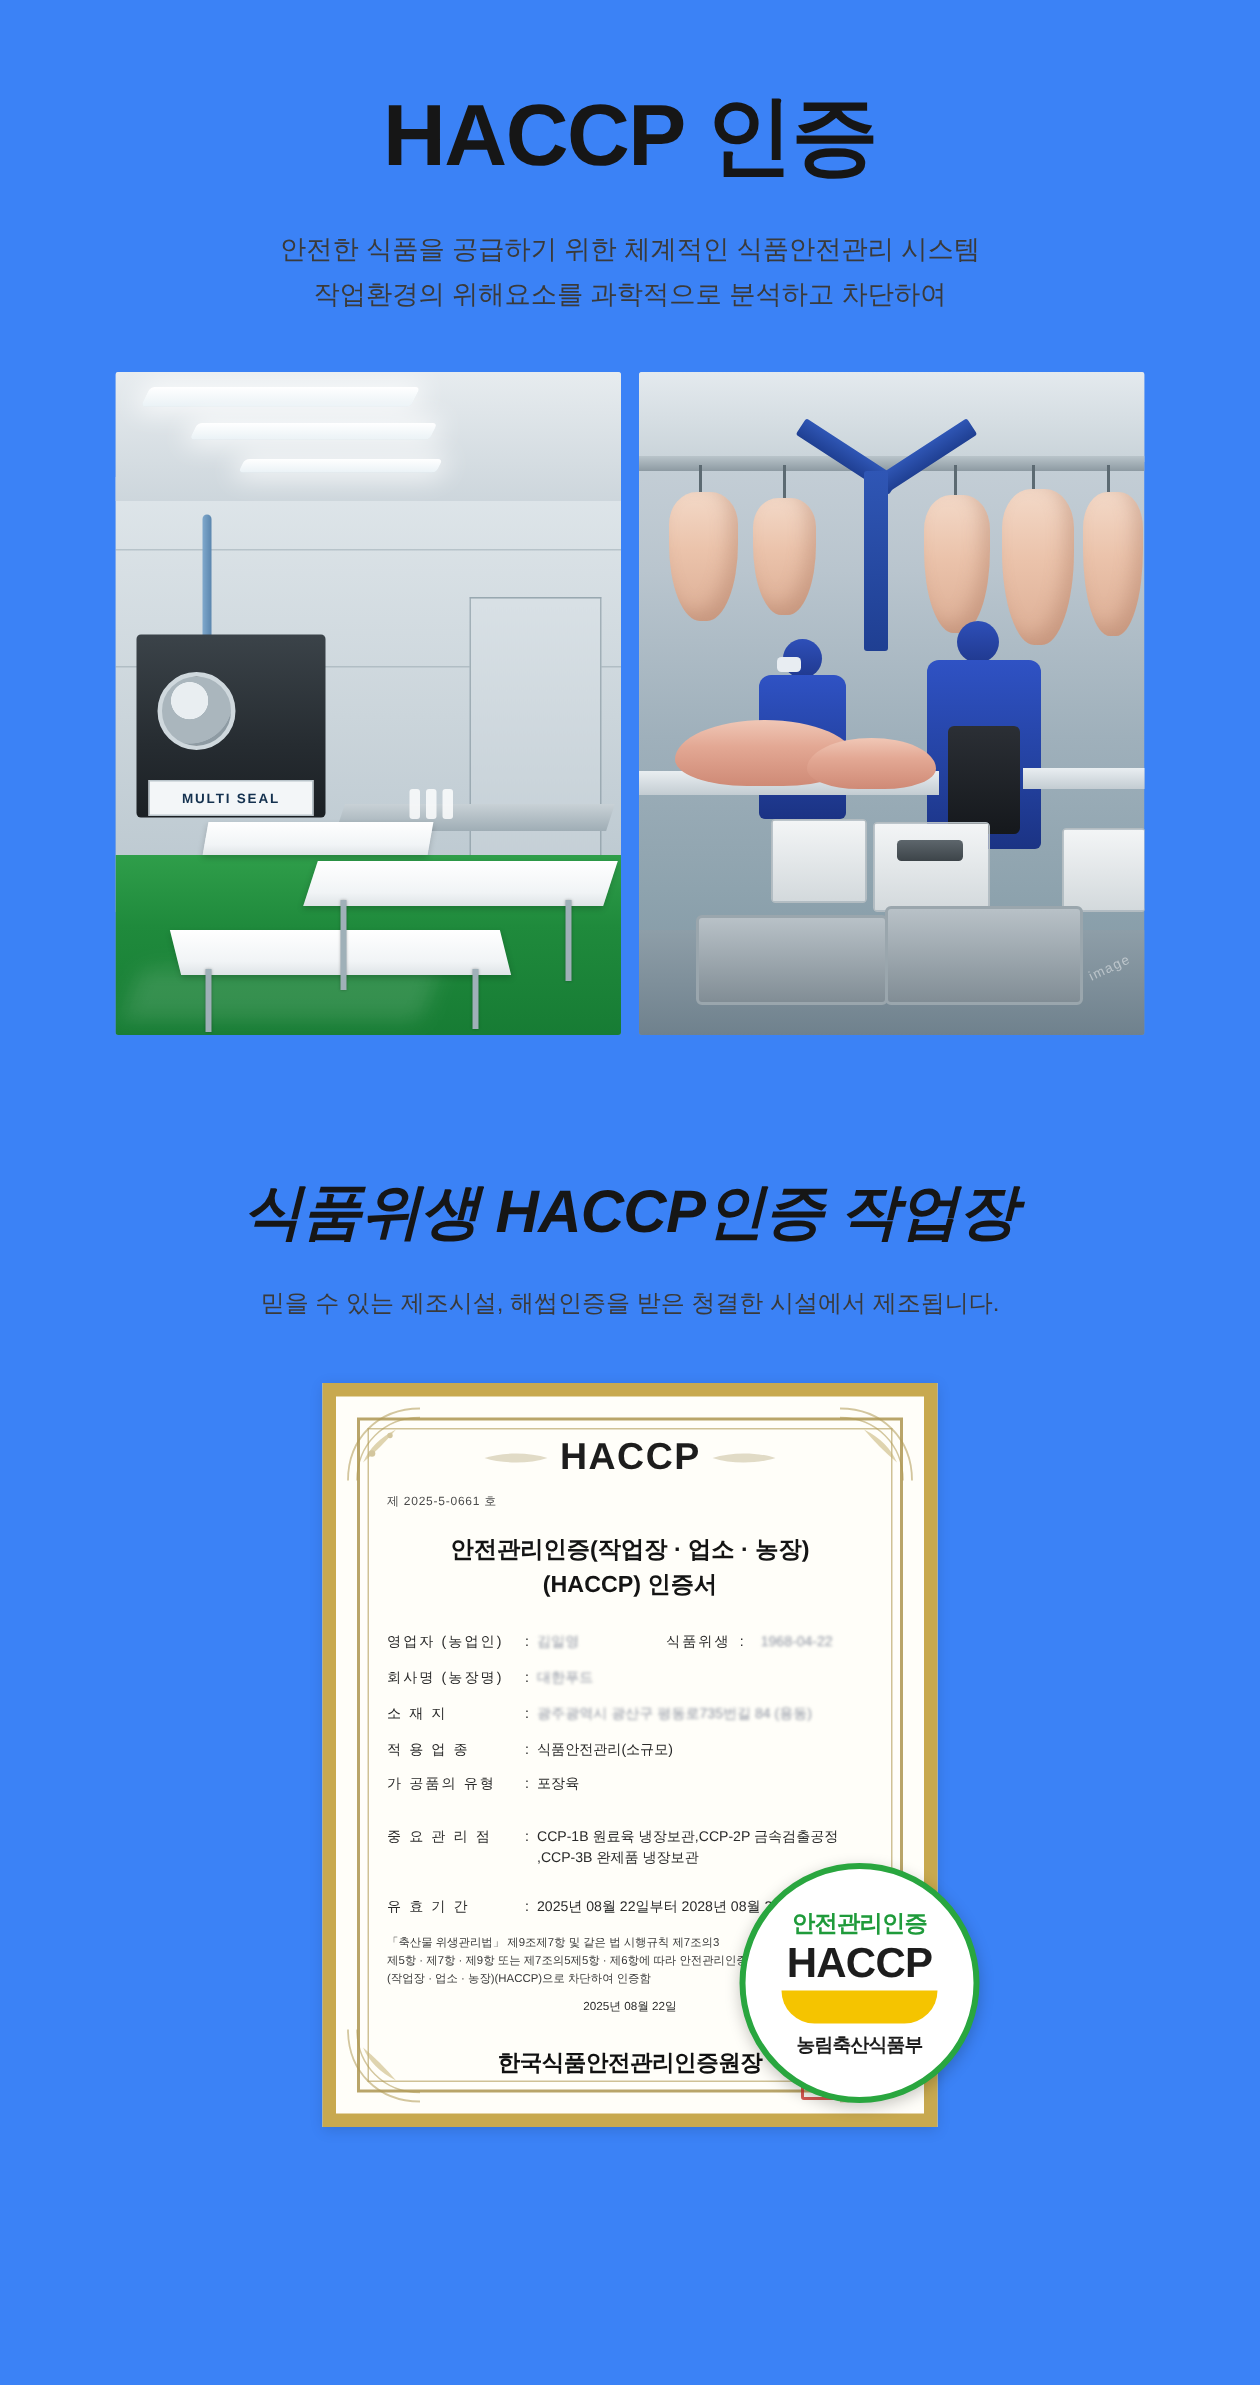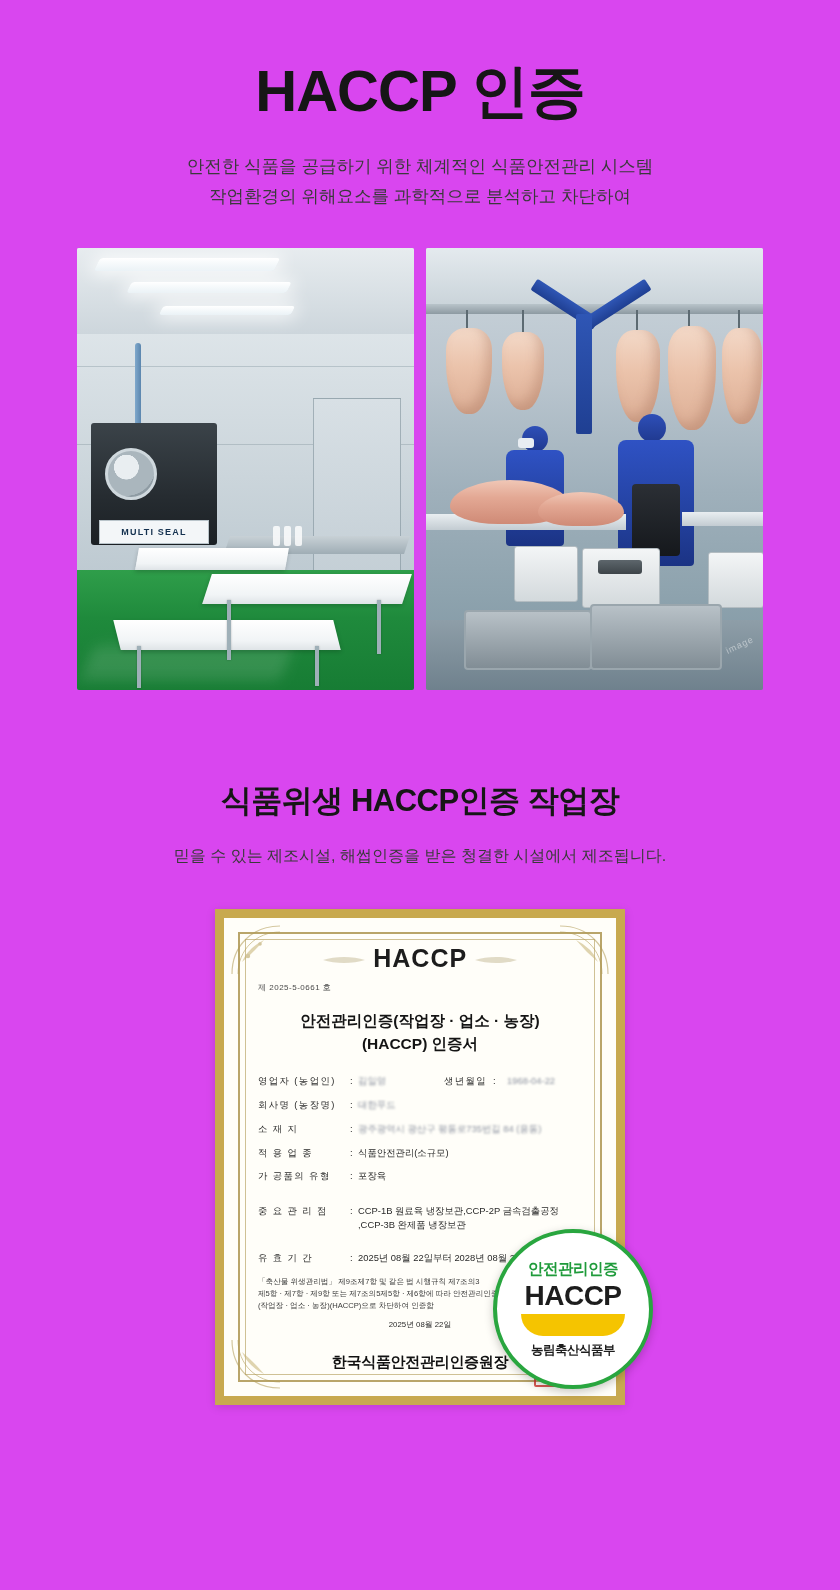--- a/index.html
+++ b/index.html
@@ -11,21 +11,21 @@
     width: 840px;
     min-height: 1590px;
     font-family: "Liberation Sans", "DejaVu Sans", sans-serif;
     color: #222;
     position: relative;
     overflow-x: hidden;
   }
   .page {
     width: 840px;
     min-height: 1590px;
-    background: #d946ef;
+    background: #3b82f6;
     position: relative;
   }
 
   
   .hero {
     padding-top: 58px;
     text-align: center;
   }
   .hero-title {
     font-size: 58px;
@@ -215,25 +215,26 @@
     transform: rotate(-25deg);
     letter-spacing: 1px;
   }
 
   
   .sec2 {
     margin-top: 90px;
     text-align: center;
   }
   .sec2-title {
-    font-size: 31px;
+    font-size: 40px;
     font-weight: 700;
     color: #161616;
     margin: 0;
     letter-spacing: -0.5px;
+    font-style: italic;
   }
   .sec2-sub {
     margin-top: 24px;
     font-size: 16px;
     color: #3a3a3a;
   }
 
   
   .cert-wrap {
     position: relative;
@@ -560,21 +561,21 @@
           <div>안전관리인증(작업장 · 업소 · 농장)</div>
           <div>(HACCP) 인증서</div>
         </div>
 
         <div class="cert-rows">
           <div class="crow split">
             <span class="lab">영업자 (농업인)</span>
             <span class="colon">:</span>
             <span class="val masked" style="flex:0 0 86px">김일영</span>
             <span class="right">
-              <span class="lab2">생년월일</span>
+              <span class="lab2">식품위생</span>
               <span class="colon">:</span>
               <span class="val masked" style="margin-left:6px">1968-04-22</span>
             </span>
           </div>
           <div class="crow">
             <span class="lab">회사명 (농장명)</span>
             <span class="colon">:</span>
             <span class="val masked">대한푸드</span>
           </div>
           <div class="crow">

